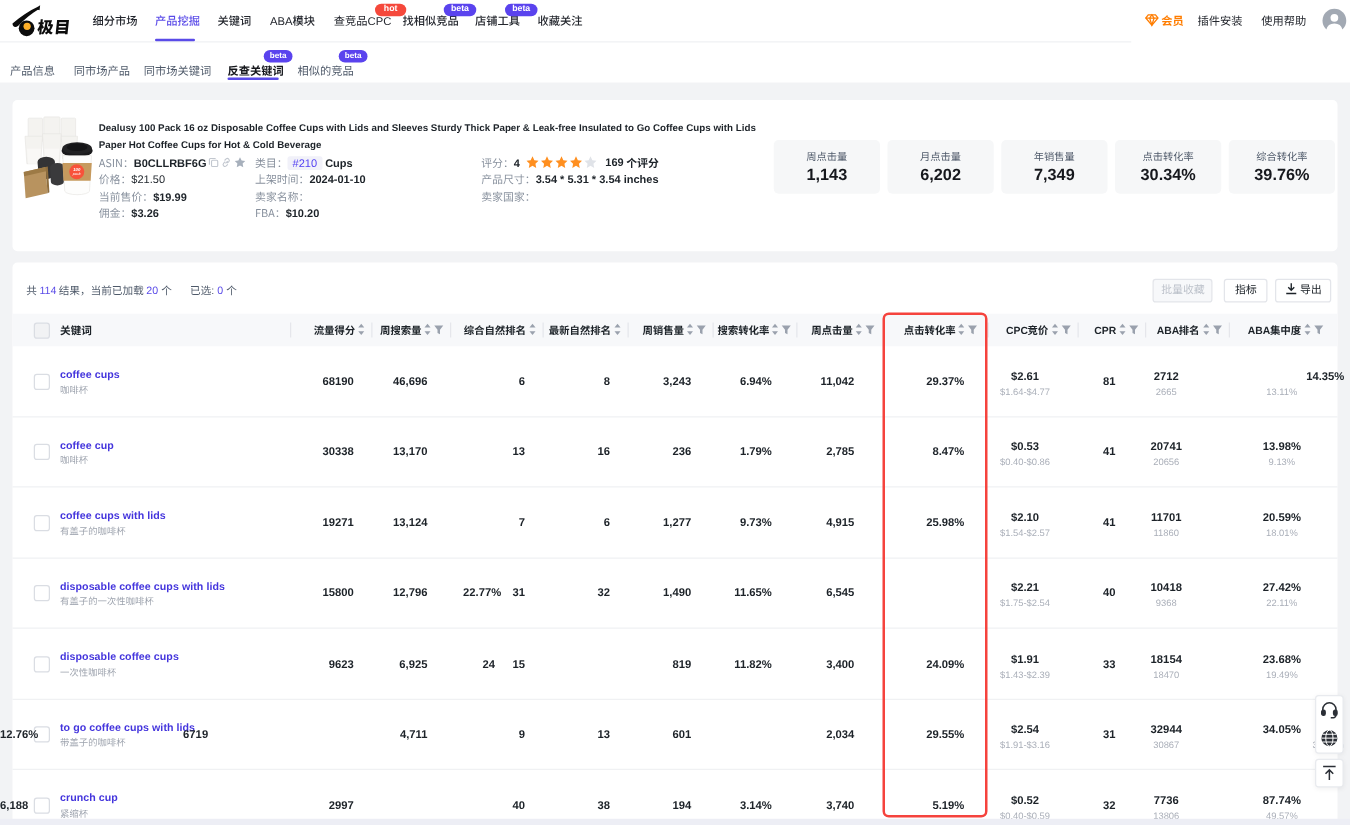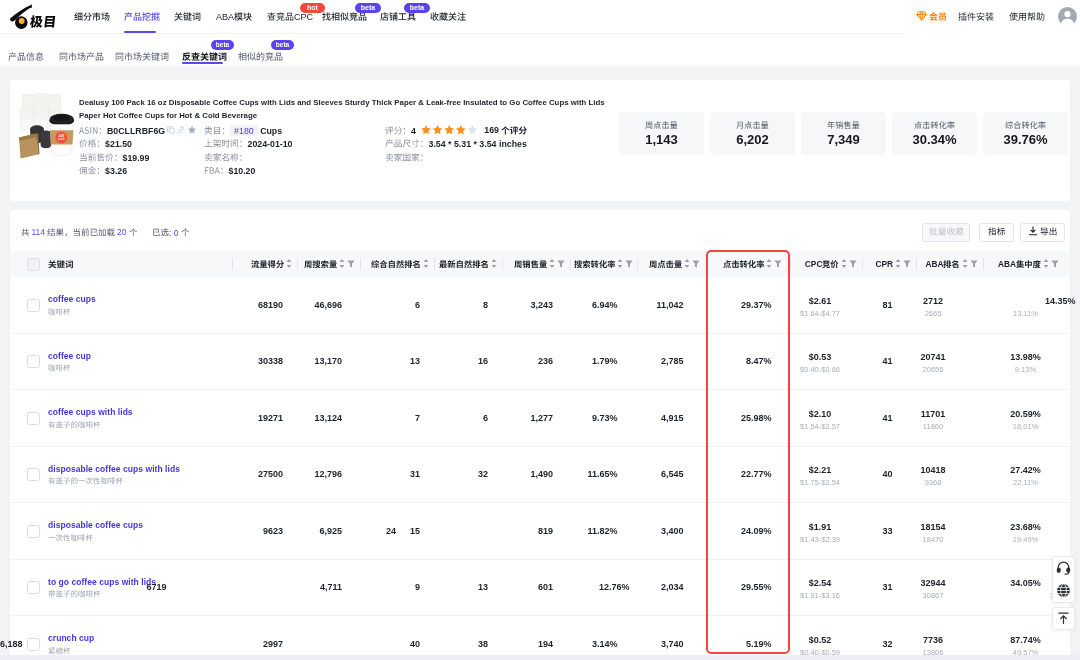--- a/index.html
+++ b/index.html
@@ -406,21 +406,21 @@
         <rect x="2.5" y="2.5" width="5.6" height="5.6" rx="1"></rect>
         <path d="M6.2 0.9H1.5A1 1 0 0 0 0.6 1.9v4.7"></path>
       </g>
     </svg><i style="display:inline-block;width:2px"></i><svg width="8" height="8" viewBox="0 0 9 9" style="vertical-align:-1px">
       <g stroke="#c2c7cf" fill="none" stroke-width="1">
         <path d="M3.8 5.2 5.8 3.2M3 2.7 4.4 1.3a1.7 1.7 0 0 1 2.4 2.4L5.4 5.1M5.9 6.2 4.5 7.6a1.7 1.7 0 0 1-2.4-2.4l1.4-1.4"></path>
       </g>
     </svg><i style="display:inline-block;width:2px"></i><svg width="10" height="10" viewBox="0 0 10 10" style="vertical-align:-1.5px">
       <path d="M5 0.8 6.3 3.4 9.2 3.8 7.1 5.8 7.6 8.7 5 7.3 2.4 8.7 2.9 5.8 0.8 3.8 3.7 3.4Z" fill="#a7b0bc"></path>
     </svg></div>
-<div class="abs" style="left:79px;top:138px;white-space:nowrap;font-size:8.8px;font-weight:700;color:#1d2329"><svg class="cj" style="width:26.1px;height:10.7px;vertical-align:-2.0px" viewBox="0 0 26.1 10.7">
+<div class="abs" style="left:79px;top:138px;white-space:nowrap;font-size:8.8px;font-weight:400;color:#1d2329"><svg class="cj" style="width:26.1px;height:10.7px;vertical-align:-2.0px" viewBox="0 0 26.1 10.7">
       <g fill="#868f9c" transform="translate(0,8.66) scale(0.00870)">
         <use href="#g400_4ef7" x="0"></use>
         <use href="#g400_683c" x="1000.0"></use>
         <use href="#g400_ff1a" x="2000.0"></use>
       </g>
     </svg><span>$21.50</span></div>
 <div class="abs" style="left:79px;top:151.5px;white-space:nowrap;font-size:8.8px;font-weight:700;color:#1d2329"><svg class="cj" style="width:43.5px;height:10.7px;vertical-align:-2.0px" viewBox="0 0 43.5 10.7">
       <g fill="#868f9c" transform="translate(0,8.66) scale(0.00870)">
         <use href="#g400_5f53" x="0"></use>
         <use href="#g400_524d" x="1000.0"></use>
@@ -435,21 +435,21 @@
         <use href="#g400_91d1" x="1000.0"></use>
         <use href="#g400_ff1a" x="2000.0"></use>
       </g>
     </svg><span>$3.26</span></div>
 <div class="abs" style="left:204px;top:124.5px;white-space:nowrap;font-size:8.8px;font-weight:700;color:#1d2329"><svg class="cj" style="width:26.1px;height:10.7px;vertical-align:-2.0px" viewBox="0 0 26.1 10.7">
       <g fill="#868f9c" transform="translate(0,8.66) scale(0.00870)">
         <use href="#g400_7c7b" x="0"></use>
         <use href="#g400_76ee" x="1000.0"></use>
         <use href="#g400_ff1a" x="2000.0"></use>
       </g>
-    </svg><span style="background:#f1f1f9;color:#5340f2;border-radius:2px;padding:0.5px 4px;font-weight:400">#180</span> <span>Cups</span></div>
+    </svg><span style="background:#f1f1f9;color:#5340f2;border-radius:2px;padding:0.5px 4px;font-weight:400">#210</span> <span>Cups</span></div>
 <div class="abs" style="left:204px;top:138px;white-space:nowrap;font-size:8.8px;font-weight:700;color:#1d2329"><svg class="cj" style="width:43.5px;height:10.7px;vertical-align:-2.0px" viewBox="0 0 43.5 10.7">
       <g fill="#868f9c" transform="translate(0,8.66) scale(0.00870)">
         <use href="#g400_4e0a" x="0"></use>
         <use href="#g400_67b6" x="1000.0"></use>
         <use href="#g400_65f6" x="2000.0"></use>
         <use href="#g400_95f4" x="3000.0"></use>
         <use href="#g400_ff1a" x="4000.0"></use>
       </g>
     </svg><span>2024-01-10</span></div>
 <div class="abs" style="left:204px;top:151.5px;white-space:nowrap;font-size:8.8px;font-weight:700;color:#1d2329">
@@ -895,28 +895,28 @@
         <use href="#g400_7684" x="3000.0"></use>
         <use href="#g400_4e00" x="4000.0"></use>
         <use href="#g400_6b21" x="5000.0"></use>
         <use href="#g400_6027" x="6000.0"></use>
         <use href="#g400_5496" x="7000.0"></use>
         <use href="#g400_5561" x="8000.0"></use>
         <use href="#g400_676f" x="9000.0"></use>
       </g>
     </svg>
   </div>
-<div class="abs num" style="left:0;top:469.0px;width:283px;text-align:right">27500</div>
+<div class="abs num" style="left:0;top:469.0px;width:283px;text-align:right">15800</div>
 <div class="abs num" style="left:0;top:469.0px;width:342px;text-align:right">12,796</div>
 <div class="abs num" style="left:0;top:469.0px;width:420px;text-align:right">31</div>
 <div class="abs num" style="left:0;top:469.0px;width:488px;text-align:right">32</div>
 <div class="abs num" style="left:0;top:469.0px;width:553px;text-align:right">1,490</div>
 <div class="abs num" style="left:0;top:469.0px;width:617.5px;text-align:right">11.65%</div>
 <div class="abs num" style="left:0;top:469.0px;width:683.5px;text-align:right">6,545</div>
-<div class="abs num" style="left:0;top:469.0px;width:771.5px;text-align:right">22.77%</div>
+<div class="abs num" style="left:0;top:469.0px;width:771.5px;text-align:center">22.77%</div>
 <div class="abs num" style="left:770px;top:465.0px;width:100px;text-align:center">$2.21</div>
 <div class="abs sub" style="left:770px;top:477.0px;width:100px;text-align:center">$1.75-$2.54</div>
 <div class="abs num" style="left:0;top:469.0px;width:892.5px;text-align:right">40</div>
 <div class="abs num" style="left:883px;top:465.0px;width:100px;text-align:center">10418</div>
 <div class="abs sub" style="left:883px;top:477.0px;width:100px;text-align:center">9368</div>
 <div class="abs num" style="left:975.5px;top:465.0px;width:100px;text-align:center">27.42%</div>
 <div class="abs sub" style="left:975.5px;top:477.0px;width:100px;text-align:center">22.11%</div>
 <div class="abs" style="left:10px;top:558.5px;width:1060px;height:1px;background:#f0f1f3"></div>
 <div class="cbx" style="left:27px;top:524.5px"></div>
 <div class="abs" style="left:48px;top:520.0px;font-size:8.5px;font-weight:700;color:#4435dd;letter-spacing:0.05px">disposable coffee cups</div>
@@ -961,21 +961,21 @@
         <use href="#g400_5561" x="5000.0"></use>
         <use href="#g400_676f" x="6000.0"></use>
       </g>
     </svg>
   </div>
 <div class="abs num" style="left:15px;top:582.0px;width:283px;text-align:center">6719</div>
 <div class="abs num" style="left:0;top:582.0px;width:342px;text-align:right">4,711</div>
 <div class="abs num" style="left:0;top:582.0px;width:420px;text-align:right">9</div>
 <div class="abs num" style="left:0;top:582.0px;width:488px;text-align:right">13</div>
 <div class="abs num" style="left:0;top:582.0px;width:553px;text-align:right">601</div>
-<div class="abs num" style="left:12px;top:582.0px;width:617.5px;text-align:right">12.76%</div>
+<div class="abs num" style="left:0;top:582.0px;width:617.5px;text-align:left">12.76%</div>
 <div class="abs num" style="left:0;top:582.0px;width:683.5px;text-align:right">2,034</div>
 <div class="abs num" style="left:0;top:582.0px;width:771.5px;text-align:right">29.55%</div>
 <div class="abs num" style="left:770px;top:578.0px;width:100px;text-align:center">$2.54</div>
 <div class="abs sub" style="left:770px;top:590.0px;width:100px;text-align:center">$1.91-$3.16</div>
 <div class="abs num" style="left:0;top:582.0px;width:892.5px;text-align:right">31</div>
 <div class="abs num" style="left:883px;top:578.0px;width:100px;text-align:center">32944</div>
 <div class="abs sub" style="left:883px;top:590.0px;width:100px;text-align:center">30867</div>
 <div class="abs num" style="left:975.5px;top:578.0px;width:100px;text-align:center">34.05%</div>
 <div class="abs sub" style="left:975.5px;top:590.0px;width:100px;text-align:right">32.26%</div>
 <div class="cbx" style="left:27px;top:637.5px"></div>

